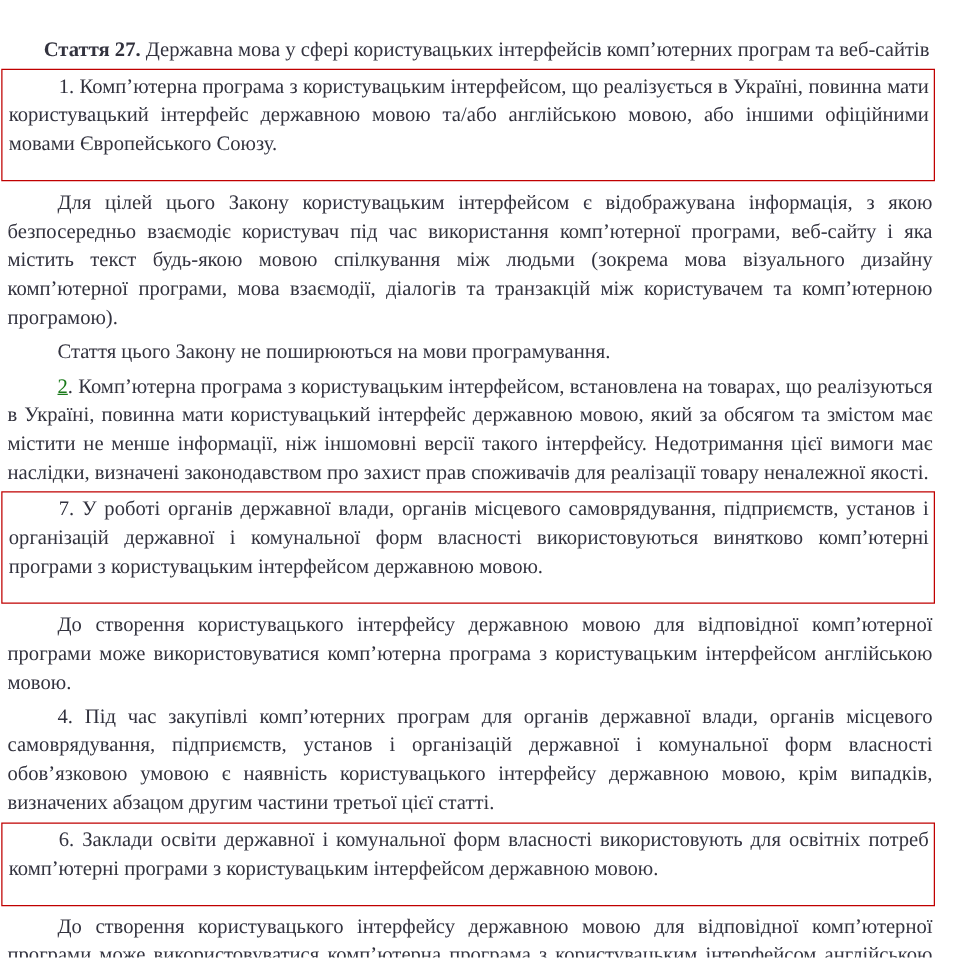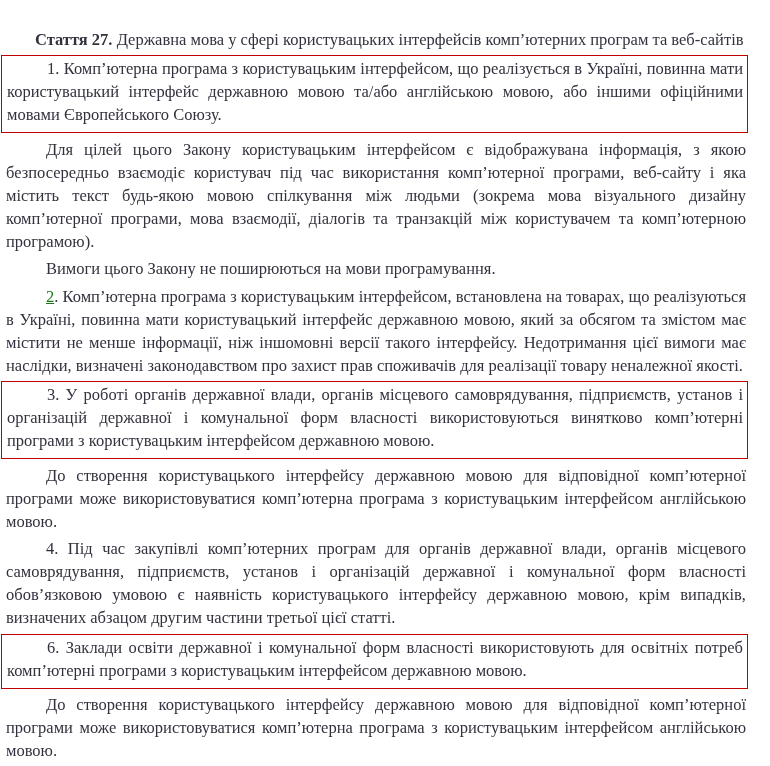--- a/index.html
+++ b/index.html
@@ -29,21 +29,21 @@
   }
   .doc p.title {
     text-indent: 29px;
   }
   .title b {
     font-weight: bold;
   }
   .hl-box {
     border: 1.5px solid #c00000;
     margin: 4.5px -2px 4.5px -5px;
-    padding: 1px 4px 6px 5px;
+    padding: 1px 4px 18px 5px;
   }
   .hl-box p {
     margin: 0;
   }
   a.glink {
     color: #1a7a1a;
     text-decoration: underline;
     text-decoration-color: #1a7a1a;
     cursor: pointer;
   }
@@ -54,26 +54,26 @@
 <div class="doc">
 
   <p class="title"><b>Стаття 27.</b> <span>Державна мова у сфері користувацьких інтерфейсів комп’ютерних програм та веб-сайтів</span></p>
 
   <div class="hl-box">
     <p>1. Комп’ютерна програма з користувацьким інтерфейсом, що реалізується в Україні, повинна мати користувацький інтерфейс державною мовою та/або англійською мовою, або іншими офіційними мовами Європейського Союзу.</p>
   </div>
 
   <p>Для цілей цього Закону користувацьким інтерфейсом є відображувана інформація, з якою безпосередньо взаємодіє користувач під час використання комп’ютерної програми, веб-сайту і яка містить текст будь-якою мовою спілкування між людьми (зокрема мова візуального дизайну комп’ютерної програми, мова взаємодії, діалогів та транзакцій між користувачем та комп’ютерною програмою).</p>
 
-  <p>Вимоги цього Закону не поширюються на мови програмування.</p>
+  <p>Стаття цього Закону не поширюються на мови програмування.</p>
 
   <p><a class="glink">2</a><span>. Комп’ютерна програма з користувацьким інтерфейсом, встановлена на товарах, що реалізуються в Україні, повинна мати користувацький інтерфейс державною мовою, який за обсягом та змістом має містити не менше інформації, ніж іншомовні версії такого інтерфейсу. Недотримання цієї вимоги має наслідки, визначені законодавством про захист прав споживачів для реалізації товару неналежної якості.</span></p>
 
   <div class="hl-box">
-    <p>3. У роботі органів державної влади, органів місцевого самоврядування, підприємств, установ і організацій державної і комунальної форм власності використовуються винятково комп’ютерні програми з користувацьким інтерфейсом державною мовою.</p>
+    <p>7. У роботі органів державної влади, органів місцевого самоврядування, підприємств, установ і організацій державної і комунальної форм власності використовуються винятково комп’ютерні програми з користувацьким інтерфейсом державною мовою.</p>
   </div>
 
   <p>До створення користувацького інтерфейсу державною мовою для відповідної комп’ютерної програми може використовуватися комп’ютерна програма з користувацьким інтерфейсом англійською мовою.</p>
 
   <p>4. Під час закупівлі комп’ютерних програм для органів державної влади, органів місцевого самоврядування, підприємств, установ і організацій державної і комунальної форм власності обов’язковою умовою є наявність користувацького інтерфейсу державною мовою, крім випадків, визначених абзацом другим частини третьої цієї статті.</p>
 
   <div class="hl-box">
     <p>6. Заклади освіти державної і комунальної форм власності використовують для освітніх потреб комп’ютерні програми з користувацьким інтерфейсом державною мовою.</p>
   </div>
 

